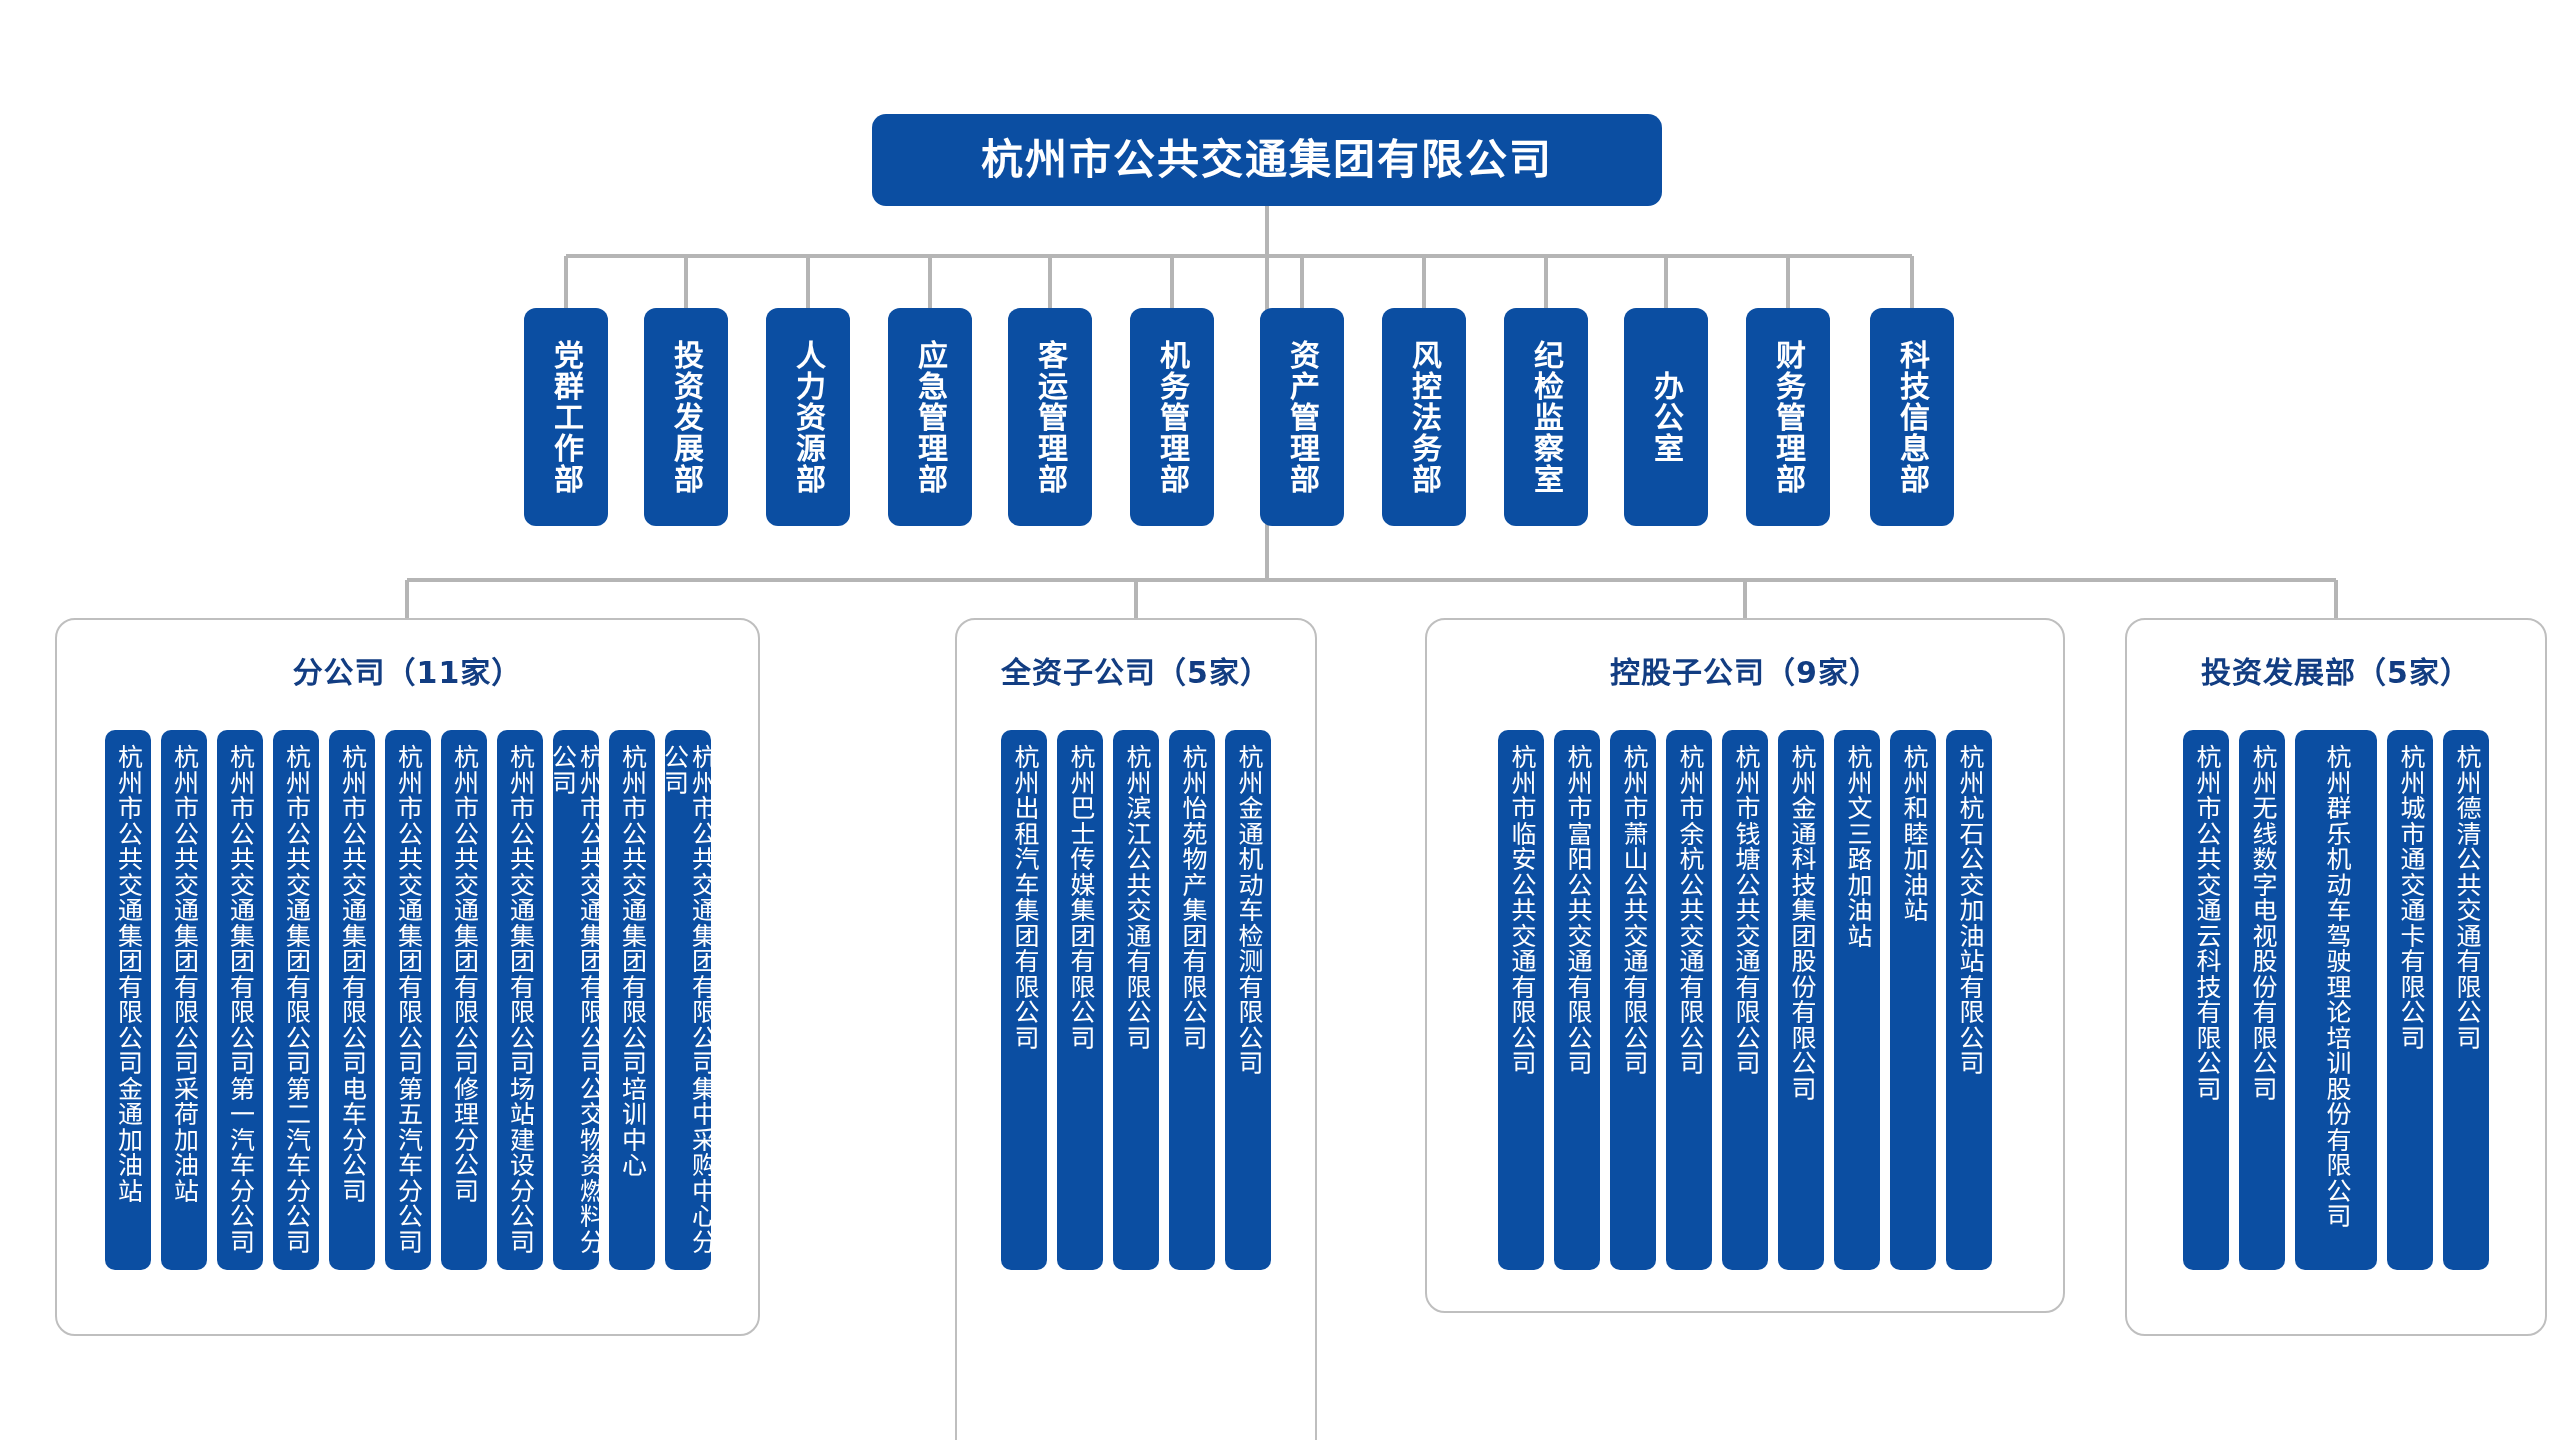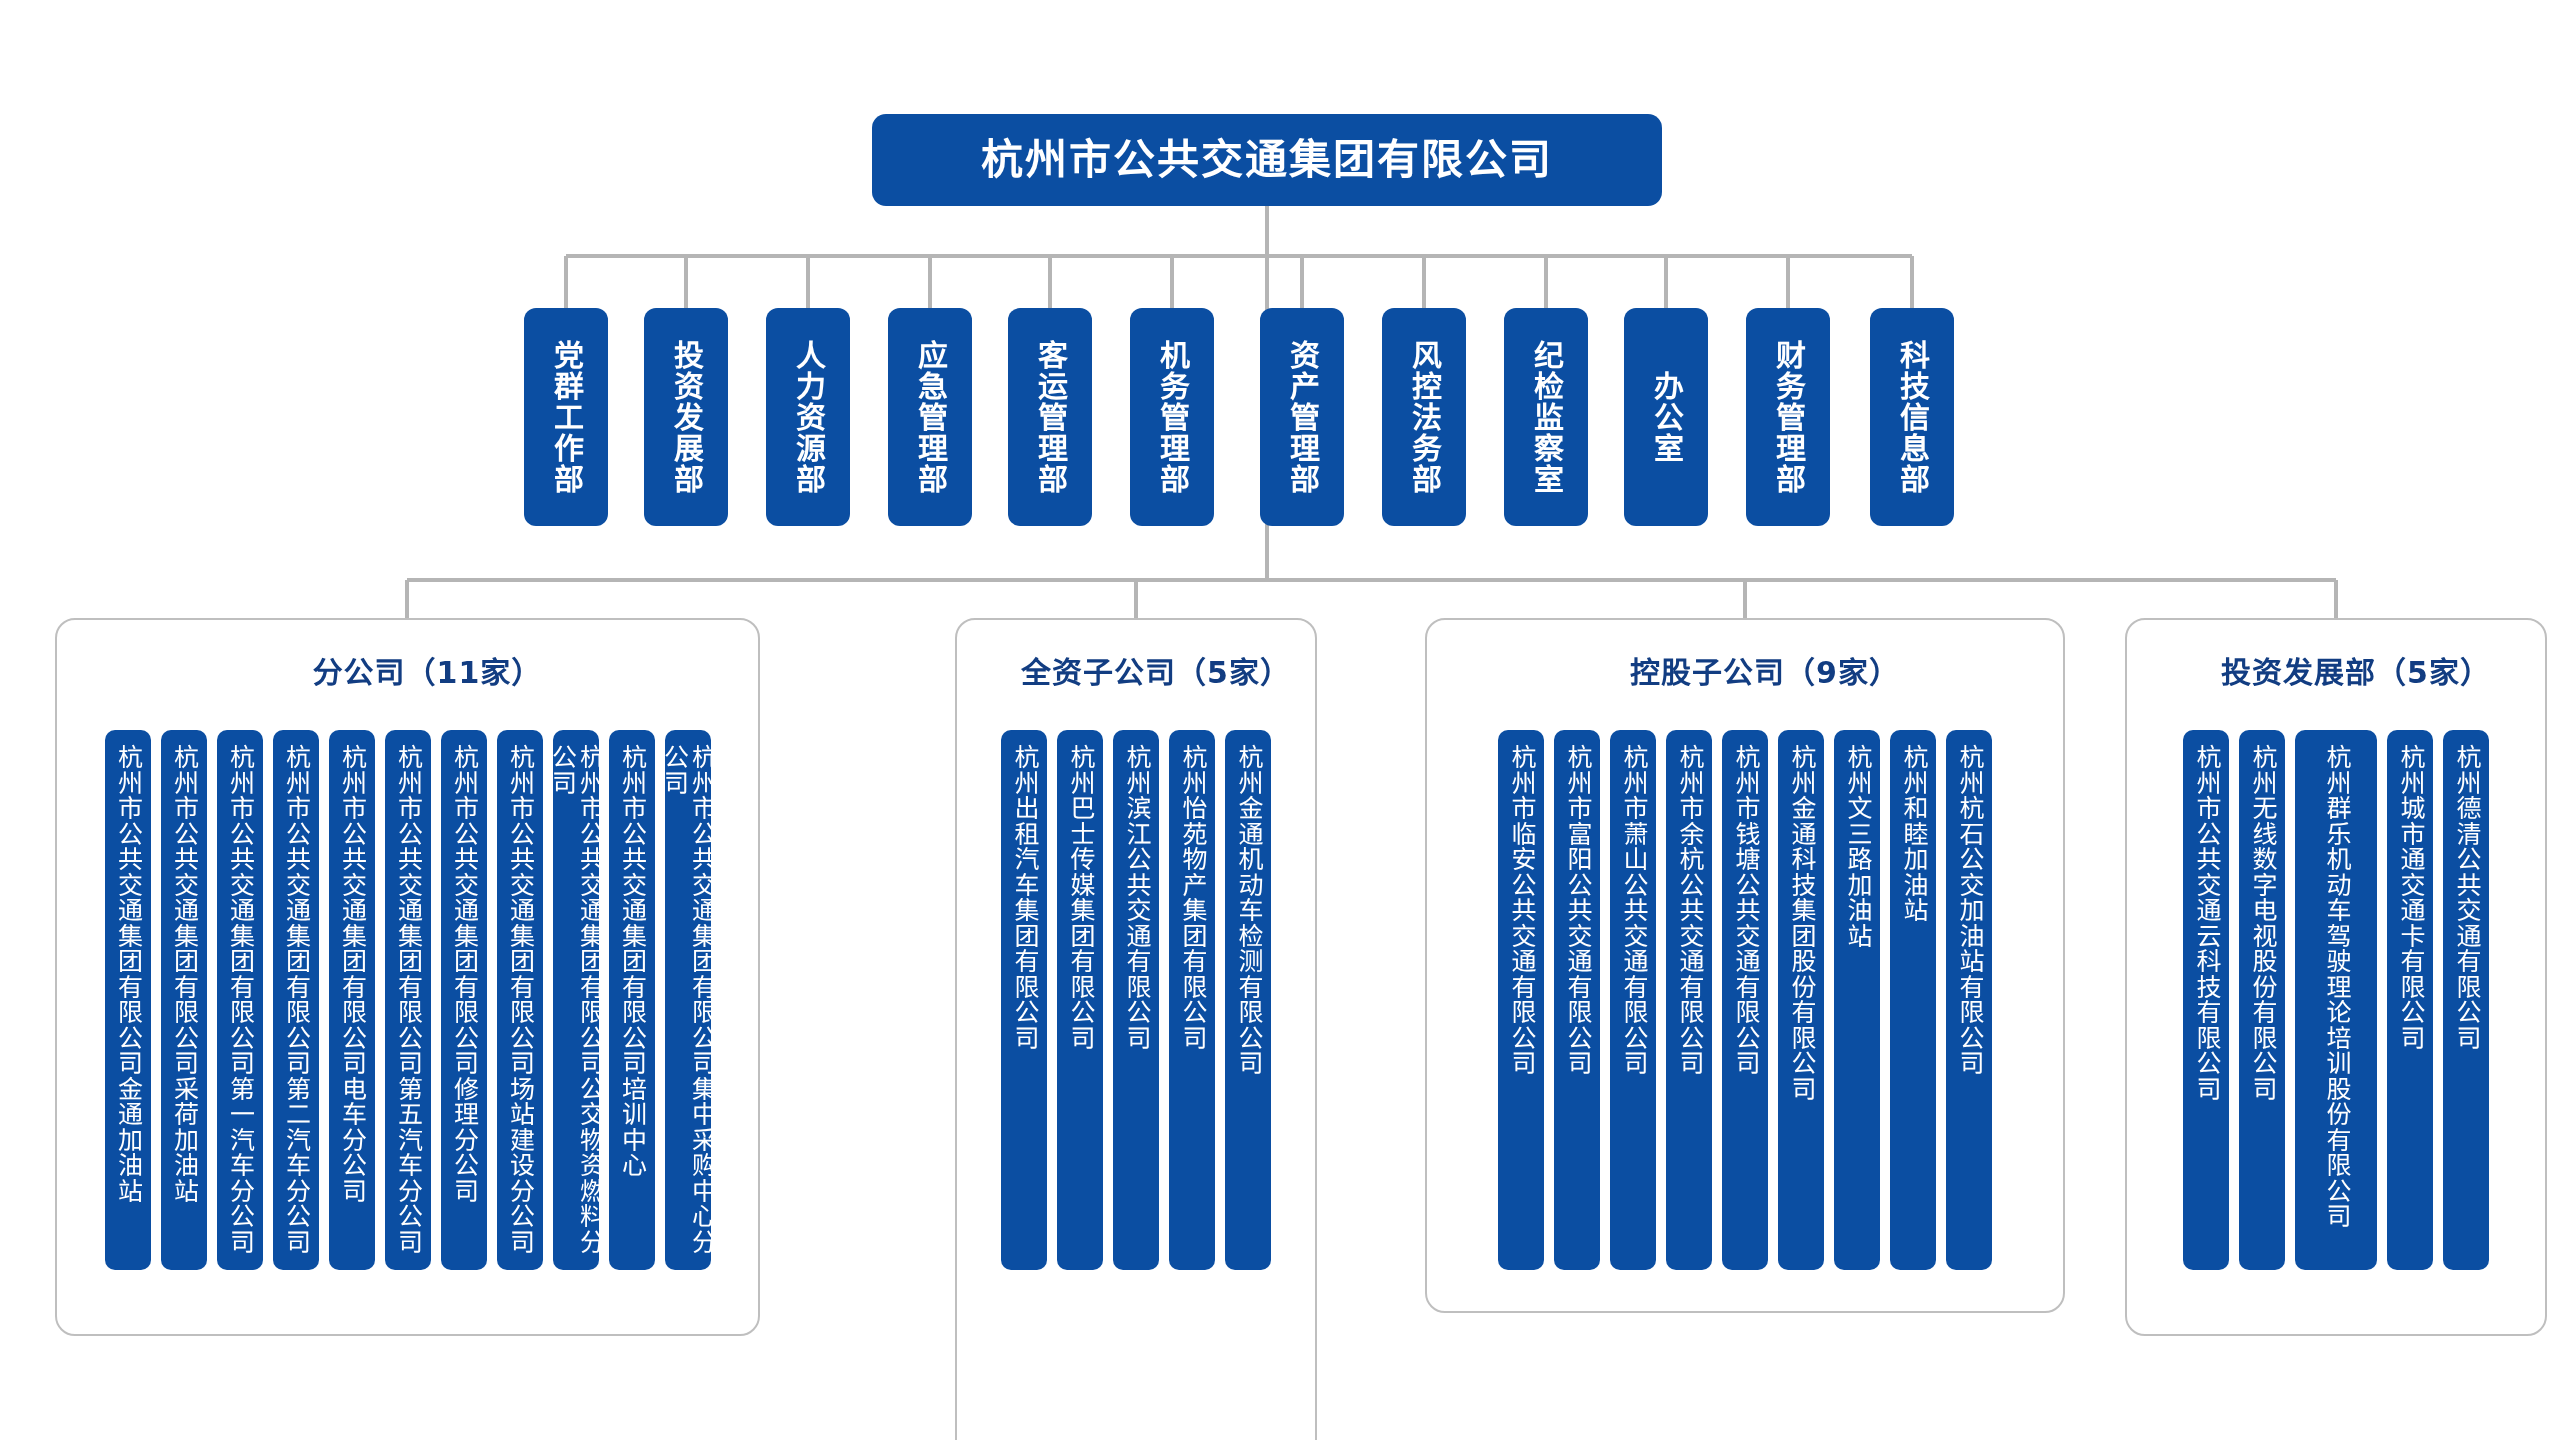--- a/index.html
+++ b/index.html
@@ -96,21 +96,20 @@
     position: absolute;
     left: 0;
     top: 38px;
     width: 100%;
     text-align: center;
     color: #123d82;
     font-size: 30px;
     font-weight: bold;
     letter-spacing: 1px;
     line-height: 1;
-    margin-left: 20px;
   }
   .leaf-row {
     position: absolute;
     left: 0;
     top: 110px;
     width: 100%;
     height: 560px;
     display: flex;
     flex-direction: row;
     align-items: flex-start;

